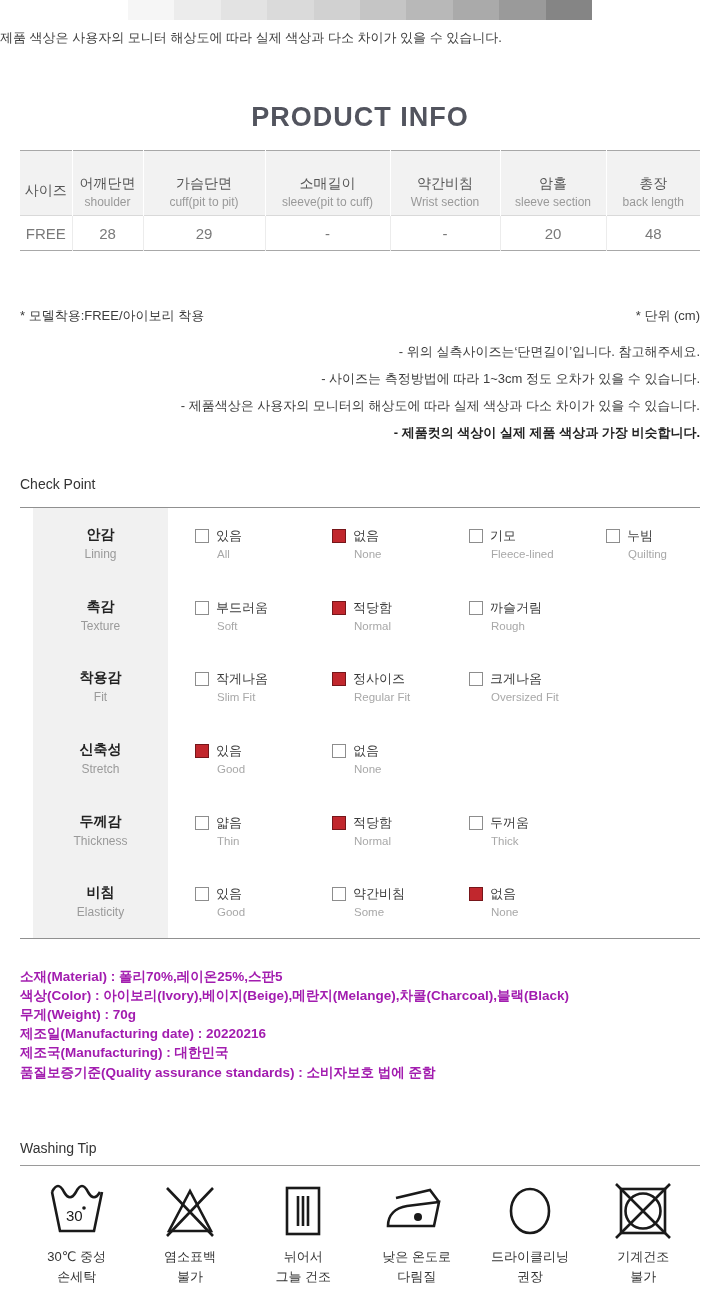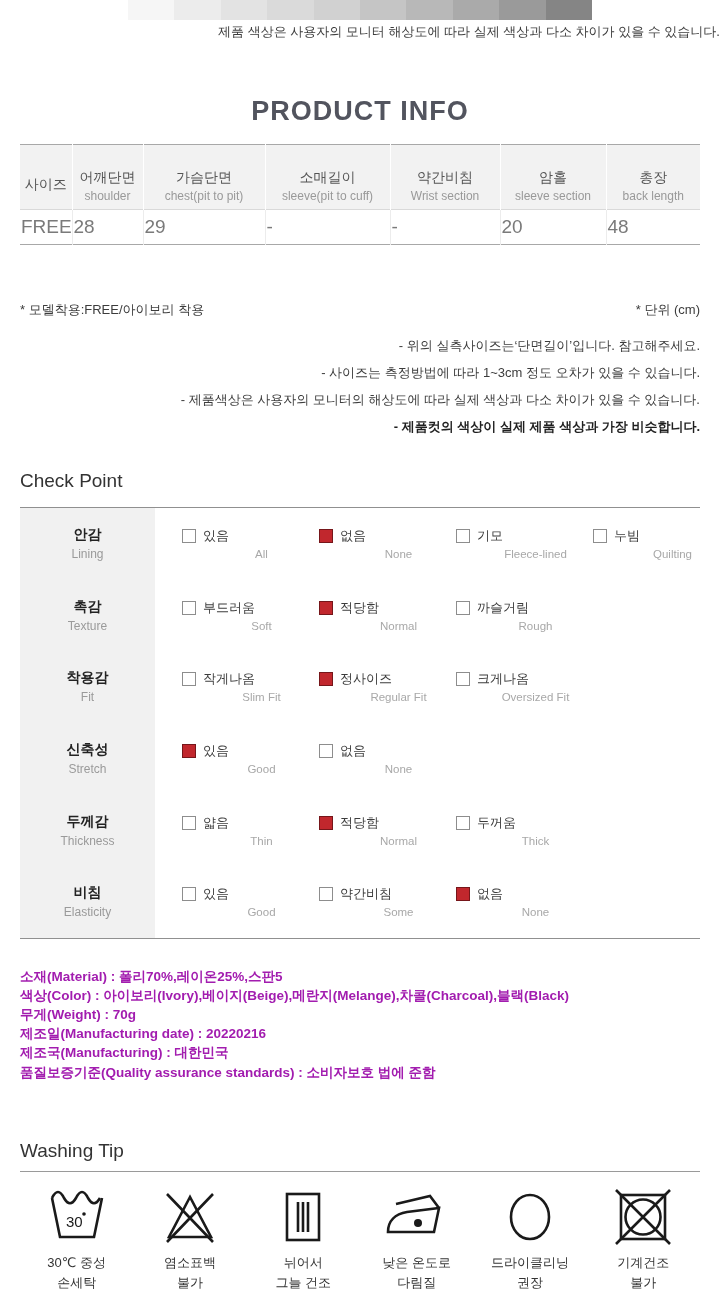--- a/index.html
+++ b/index.html
@@ -3,64 +3,64 @@
 <meta charset="utf-8">
 <style>
   html,body{margin:0;padding:0;}
   body{
     width:720px;height:1295px;overflow:hidden;background:#fff;
     font-family:"Liberation Sans","DejaVu Sans",sans-serif;color:#333;
   }
   
   .swatch-strip{display:flex;width:464px;height:20px;margin:0 auto;}
   .swatch{flex:1;}
-  .top-caption{text-align:right;font-size:13px;color:#3c3c3c;margin-top:3px;}
+  .top-caption{text-align:left;font-size:13px;color:#3c3c3c;margin-top:9px;}
 
   
   .pi-title{text-align:center;font-size:27px;font-weight:bold;color:#52545e;
     letter-spacing:1px;margin-top:55px;}
 
   
   .size-table-wrap{margin:17px 20px 0;}
   table.size-table{width:100%;border-collapse:collapse;table-layout:fixed;
     border-top:1px solid #a8a8a8;border-bottom:1px solid #a8a8a8;}
   table.size-table th{background:#f2f2f2;font-weight:normal;padding:24px 0 6px;
     border-right:1px solid #fff;vertical-align:middle;}
   table.size-table th:last-child{border-right:none;}
   .th-ko{font-size:14px;color:#555;}
   .th-en{font-size:12px;color:#999;margin-top:2px;min-height:0;}
-  table.size-table td{height:32px;text-align:left;font-size:19px;color:#7a7a7a;
+  table.size-table td{height:32px;text-align:center;font-size:15px;color:#7a7a7a;
     border-right:1px solid #ececec;border-top:1px solid #d9d9d9;}
   table.size-table td:last-child{border-right:none;}
 
   
   .size-notes{margin:56px 20px 0;font-size:13px;color:#3c3c3c;text-align:right;}
   .size-notes-top{display:flex;justify-content:space-between;}
   .notes-list{margin-top:13px;}
   .notes-list p{margin:0;height:27px;line-height:27px;}
   .bold-note{font-weight:bold;color:#1f1f1f;}
 
   
-  .section-heading{margin:0 20px;font-size:19px;color:#333;}
+  .section-heading{margin:0 20px;font-size:14px;color:#333;}
   .cp-heading{margin-top:30px;}
 
   
   .cp-table{margin:15px 20px 0;border-top:1px solid #909090;border-bottom:1px solid #909090;}
-  .cp-row{display:flex;height:71.6px;}
+  .cp-row{display:flex;height:71.6px;margin-left:13px;}
   .cp-label{width:135px;background:#f1f1f1;display:flex;flex-direction:column;
     justify-content:center;align-items:center;flex-shrink:0;}
   .cp-label .ko{font-size:14px;font-weight:bold;color:#222;}
   .cp-label .en{font-size:12px;color:#9a9a9a;margin-top:3px;}
   .cp-options{flex:1;display:flex;align-items:center;padding-left:27px;}
   .opt{width:137px;flex-shrink:0;}
   .opt-top{display:flex;align-items:center;}
   .cb{width:12px;height:12px;border:1.5px solid #8d8d8d;background:#fff;flex-shrink:0;}
   .cb.checked{background:#c1272d;border-color:#76161a;}
   .opt-ko{font-size:13px;color:#3c3c3c;margin-left:7px;white-space:nowrap;}
-  .opt-en{font-size:11.5px;color:#a8a8a8;margin-left:22px;margin-top:3px;white-space:nowrap;text-align:center;}
+  .opt-en{font-size:11.5px;color:#a8a8a8;margin-left:22px;margin-top:3px;white-space:nowrap;}
 
   
   .details{margin:28px 20px 0;font-size:13.5px;font-weight:bold;color:#a21caf;}
   .details p{margin:0;line-height:19.2px;}
 
   
   .wt-heading{margin-top:58px;}
   .wt-rule{margin:9px 20px 0;border:none;border-top:1px solid #9a9a9a;height:0;}
   .wash-row{display:flex;margin:13px 20px 0;}
   .wash-item{flex:1;display:flex;flex-direction:column;align-items:center;}
@@ -102,21 +102,21 @@
         <th>
             <div class="th-ko">사이즈</div>
             <div class="th-en"></div>
           </th>
         <th>
             <div class="th-ko">어깨단면</div>
             <div class="th-en">shoulder</div>
           </th>
         <th>
             <div class="th-ko">가슴단면</div>
-            <div class="th-en">chest(pit to pit)</div>
+            <div class="th-en">cuff(pit to pit)</div>
           </th>
         <th>
             <div class="th-ko">소매길이</div>
             <div class="th-en">sleeve(pit to cuff)</div>
           </th>
         <th>
             <div class="th-ko">약간비침</div>
             <div class="th-en">Wrist section</div>
           </th>
         <th>

